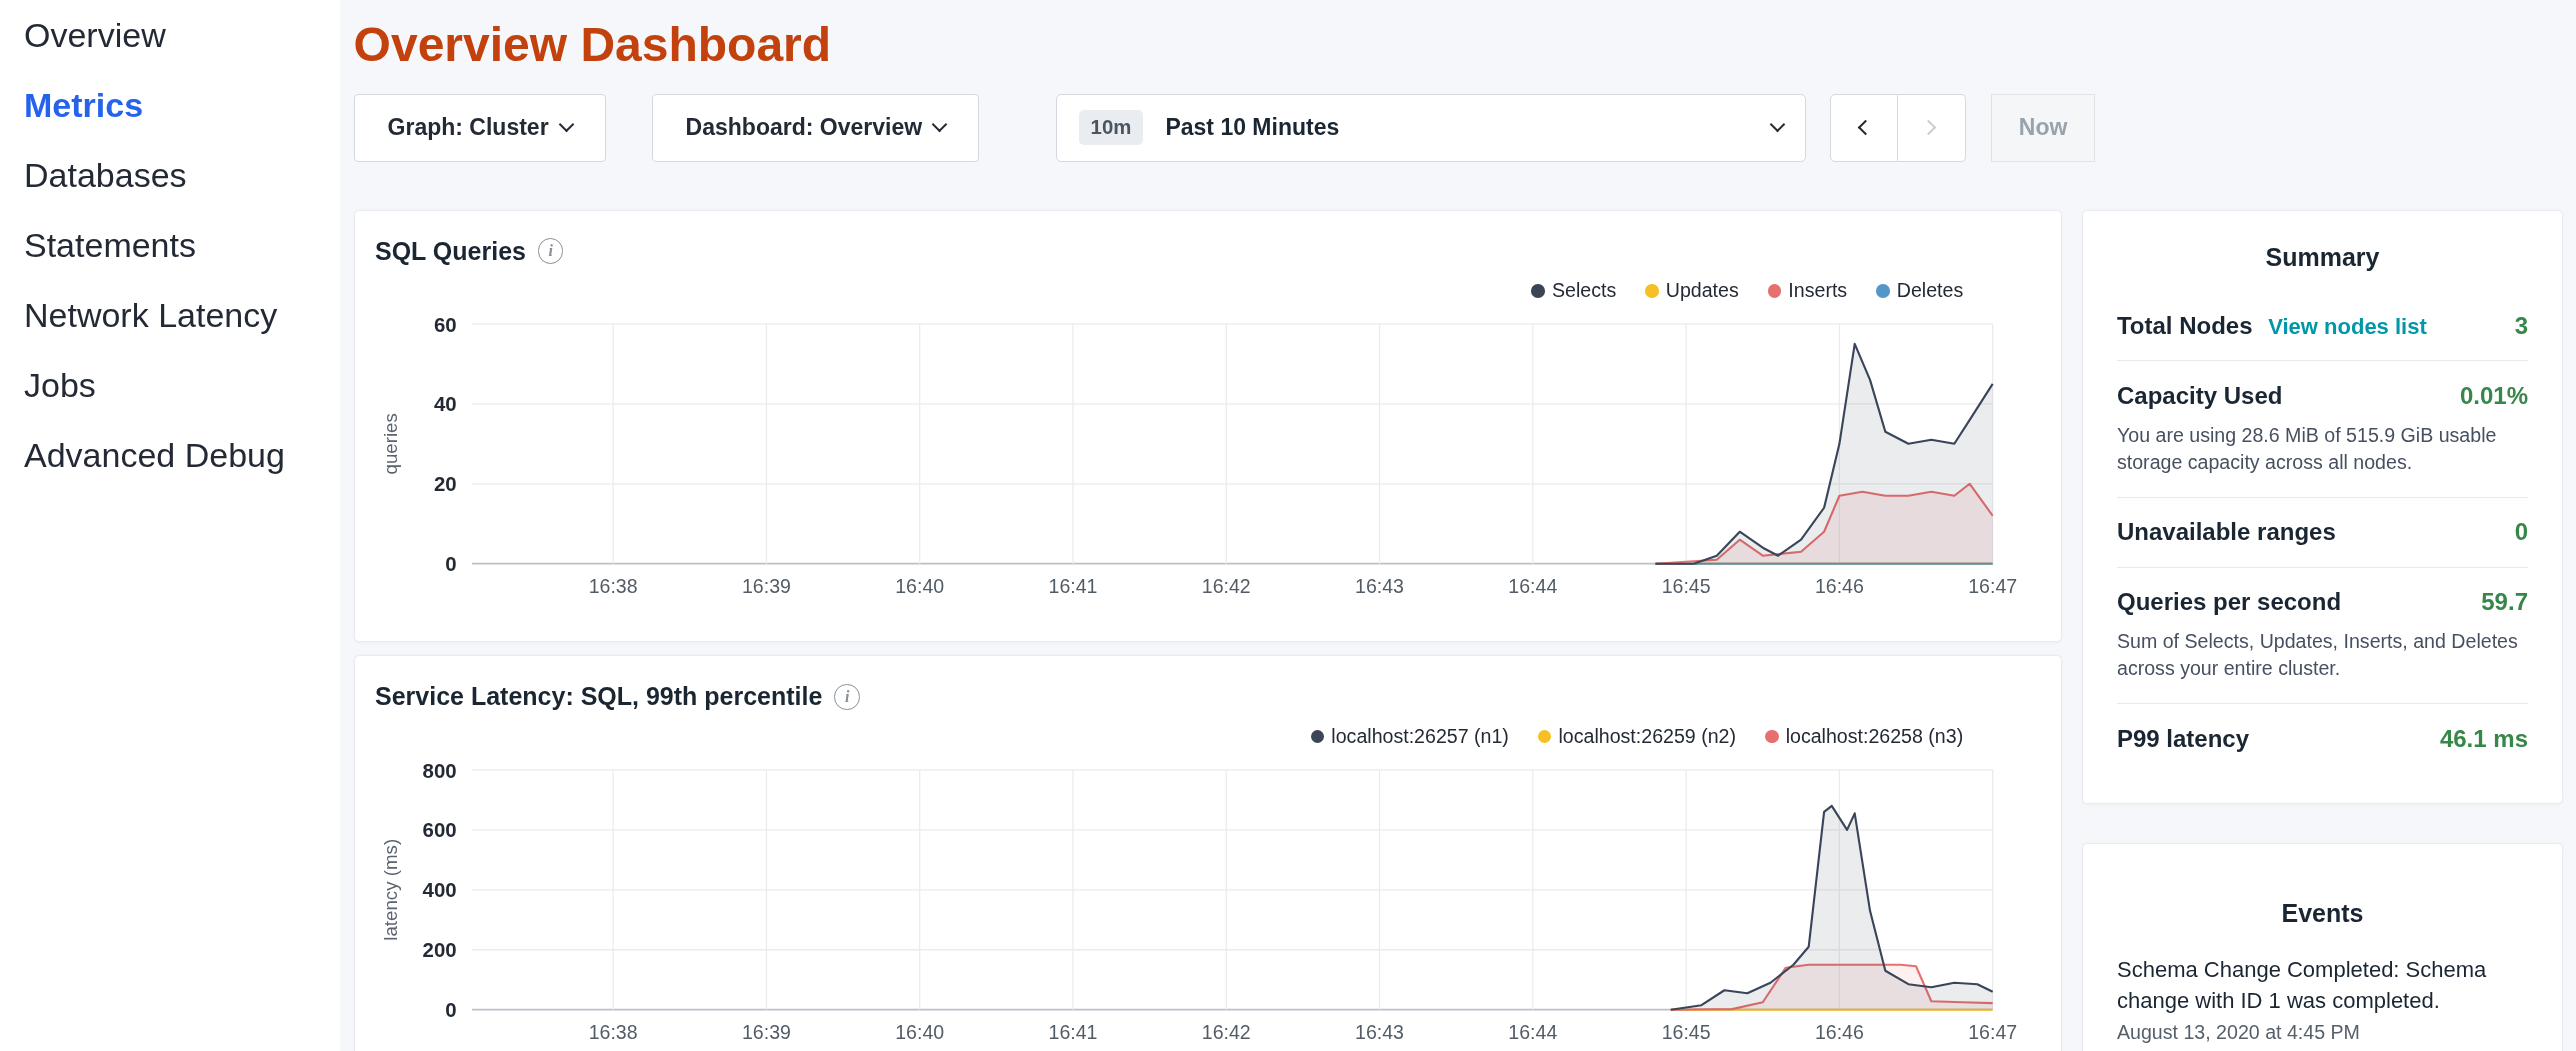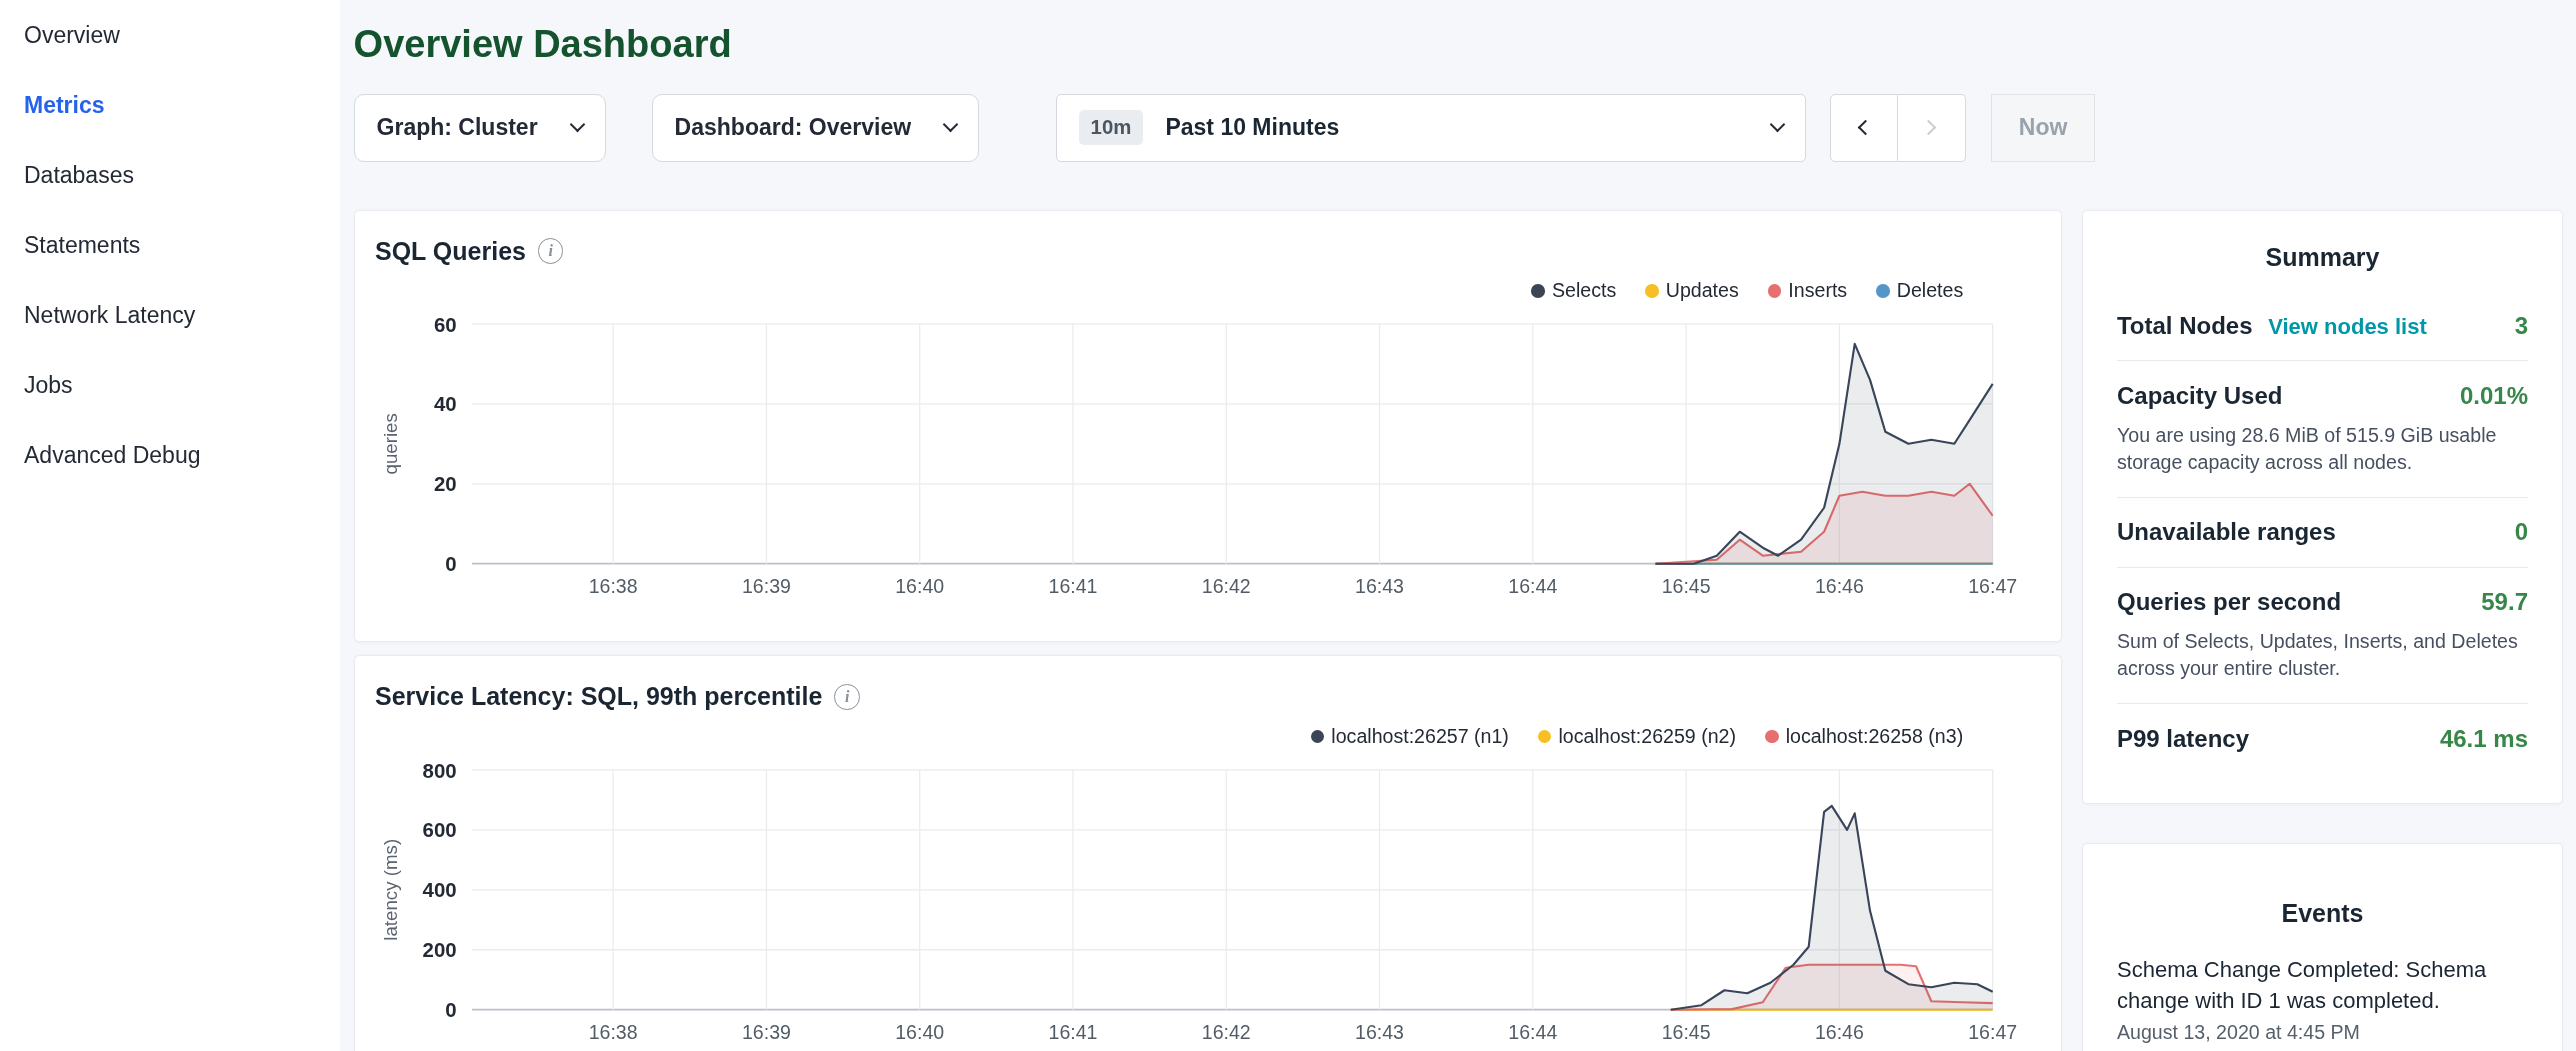--- a/index.html
+++ b/index.html
@@ -11,39 +11,39 @@
     position: relative;
   }
 
   
   .sidebar {
     position: absolute; left: 0; top: 0; width: 340px; height: 100%;
     background: #ffffff; padding-top: 0;
   }
   .side-item {
     height: 70px; line-height: 70px; padding: 0 24px;
-    font-size: 23px; color: #242a35; cursor: pointer; white-space: nowrap;
+    font-size: 34px; color: #242a35; cursor: pointer; white-space: nowrap;
   }
   .side-item.active { color: #2563eb; font-weight: 700; }
 
   
   .main { position: absolute; left: 340px; top: 0; right: 0; bottom: 0; padding: 0 12.8px 0 13.6px; }
-  .page-title { margin-top: 18.7px; font-size: 38px; font-weight: 700; color: #14532d; line-height: 51px; }
+  .page-title { margin-top: 18.7px; font-size: 48px; font-weight: 700; color: #c2410c; line-height: 51px; }
 
   .controls { display: flex; align-items: center; margin-top: 24px; height: 68px; }
   .chev { display: inline-block; width: 11px; height: 11px;
           border-right: 2.6px solid currentColor; border-bottom: 2.6px solid currentColor; }
   .chev.down  { transform: rotate(45deg); margin-top: -6px; }
   .chev.left  { transform: rotate(135deg); margin-left: 4.3px; }
   .chev.right { transform: rotate(-45deg); margin-right: 4.3px; }
 
   .dropdown {
     display: inline-flex; align-items: center; justify-content: space-between;
-    background: #fff; border: 0.9px solid #d4d9df; border-radius: 10px;
-    height: 68px; padding: 0 22px; font-size: 23px; font-weight: 600; color: #242a35;
+    background: #fff; border: 0.9px solid #d4d9df; border-radius: 4px;
+    height: 68px; padding: 0 33px; font-size: 23px; font-weight: 600; color: #242a35;
     cursor: pointer;
   }
   .dd-graph { width: 252px; }
   .dd-dashboard { width: 327px; margin-left: 46px; }
 
   .time-select {
     display: flex; align-items: center; margin-left: 77px;
     width: 750px; height: 68px; background: #fff; border: 0.9px solid #d4d9df;
     border-radius: 5.1px; padding: 0 22px; cursor: pointer;
   }

